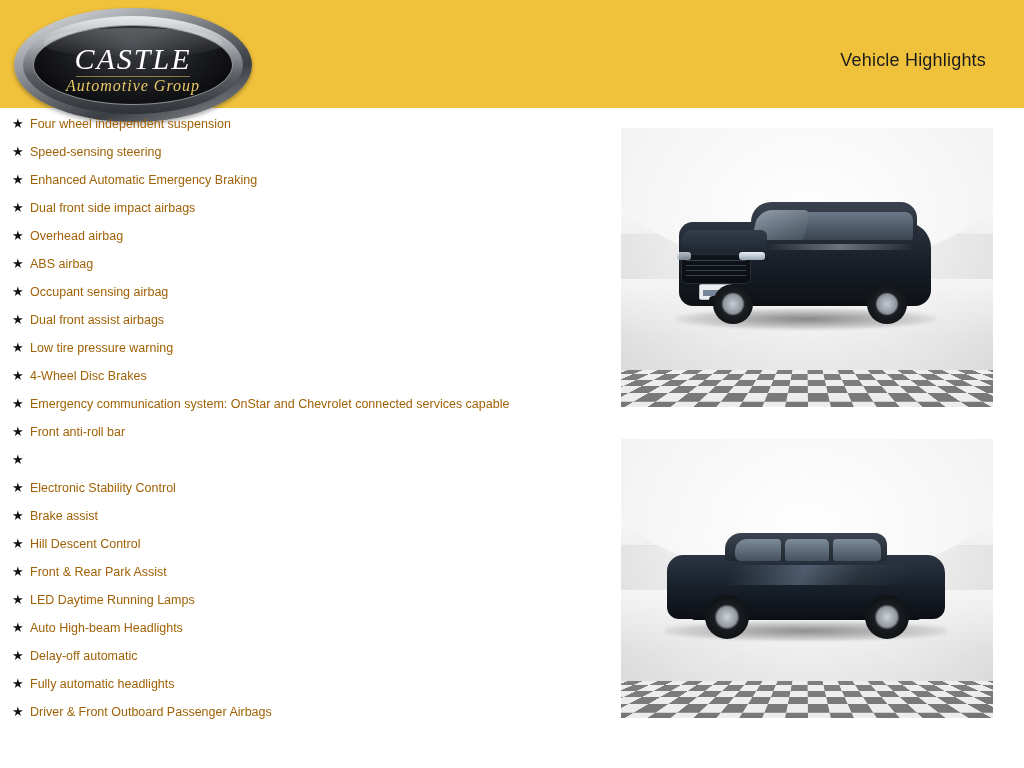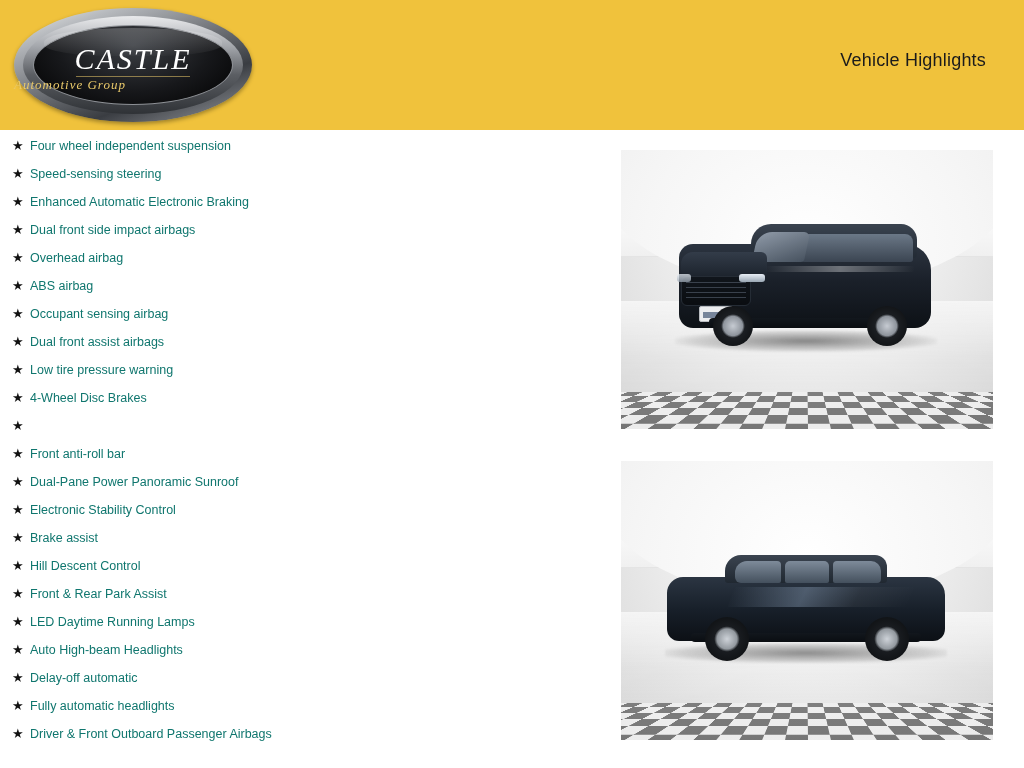--- a/index.html
+++ b/index.html
@@ -18,21 +18,21 @@
     position: relative;
     width: 1024px;
     height: 768px;
     background: #ffffff;
   }
 
   
   .header {
     position: relative;
     width: 1024px;
-    height: 130px;
+    height: 108px;
     background: #f0c23c;
     box-sizing: border-box;
   }
 
   .header-title {
     position: absolute;
     right: 38px;
     top: 50px;
     font-size: 18px;
     color: #1b1b1b;
@@ -99,24 +99,25 @@
     font-family: "Liberation Serif", serif;
     font-style: italic;
     font-size: 30px;
     letter-spacing: 2px;
   }
   .logo-sub {
     position: absolute;
     left: 0;
     top: 69px;
     width: 238px;
+    text-align: center;
     color: #e9c96a;
     font-family: "Liberation Serif", serif;
     font-style: italic;
-    font-size: 13px;
+    font-size: 16px;
     letter-spacing: 1px;
   }
   .logo-rule {
     position: absolute;
     left: 62px;
     top: 68px;
     width: 114px;
     height: 1px;
     background: rgba(233,201,106,0.55);
   }
@@ -147,21 +148,21 @@
     width: 18px;
     flex: 0 0 18px;
     font-size: 13px;
     line-height: 20px;
     color: #111111;
     text-align: left;
   }
   .feature-text {
     font-size: 12.5px;
     line-height: 20px;
-    color: #0f766e;
+    color: #a16207;
     white-space: nowrap;
   }
 
   
   .photo {
     position: absolute;
     width: 372px;
     height: 279px;
     background: #ffffff;
     overflow: hidden;
@@ -399,21 +400,21 @@
       <div class="feature-row">
         <span class="bullet">★</span>
         <span class="feature-text">Four wheel independent suspension</span>
       </div>
       <div class="feature-row">
         <span class="bullet">★</span>
         <span class="feature-text">Speed-sensing steering</span>
       </div>
       <div class="feature-row">
         <span class="bullet">★</span>
-        <span class="feature-text">Enhanced Automatic Electronic Braking</span>
+        <span class="feature-text">Enhanced Automatic Emergency Braking</span>
       </div>
       <div class="feature-row">
         <span class="bullet">★</span>
         <span class="feature-text">Dual front side impact airbags</span>
       </div>
       <div class="feature-row">
         <span class="bullet">★</span>
         <span class="feature-text">Overhead airbag</span>
       </div>
       <div class="feature-row">
@@ -431,28 +432,28 @@
       <div class="feature-row">
         <span class="bullet">★</span>
         <span class="feature-text">Low tire pressure warning</span>
       </div>
       <div class="feature-row">
         <span class="bullet">★</span>
         <span class="feature-text">4-Wheel Disc Brakes</span>
       </div>
       <div class="feature-row">
         <span class="bullet">★</span>
+        <span class="feature-text">Emergency communication system: OnStar and Chevrolet connected services capable</span>
       </div>
       <div class="feature-row">
         <span class="bullet">★</span>
         <span class="feature-text">Front anti-roll bar</span>
       </div>
       <div class="feature-row">
         <span class="bullet">★</span>
-        <span class="feature-text">Dual-Pane Power Panoramic Sunroof</span>
       </div>
       <div class="feature-row">
         <span class="bullet">★</span>
         <span class="feature-text">Electronic Stability Control</span>
       </div>
       <div class="feature-row">
         <span class="bullet">★</span>
         <span class="feature-text">Brake assist</span>
       </div>
       <div class="feature-row">

